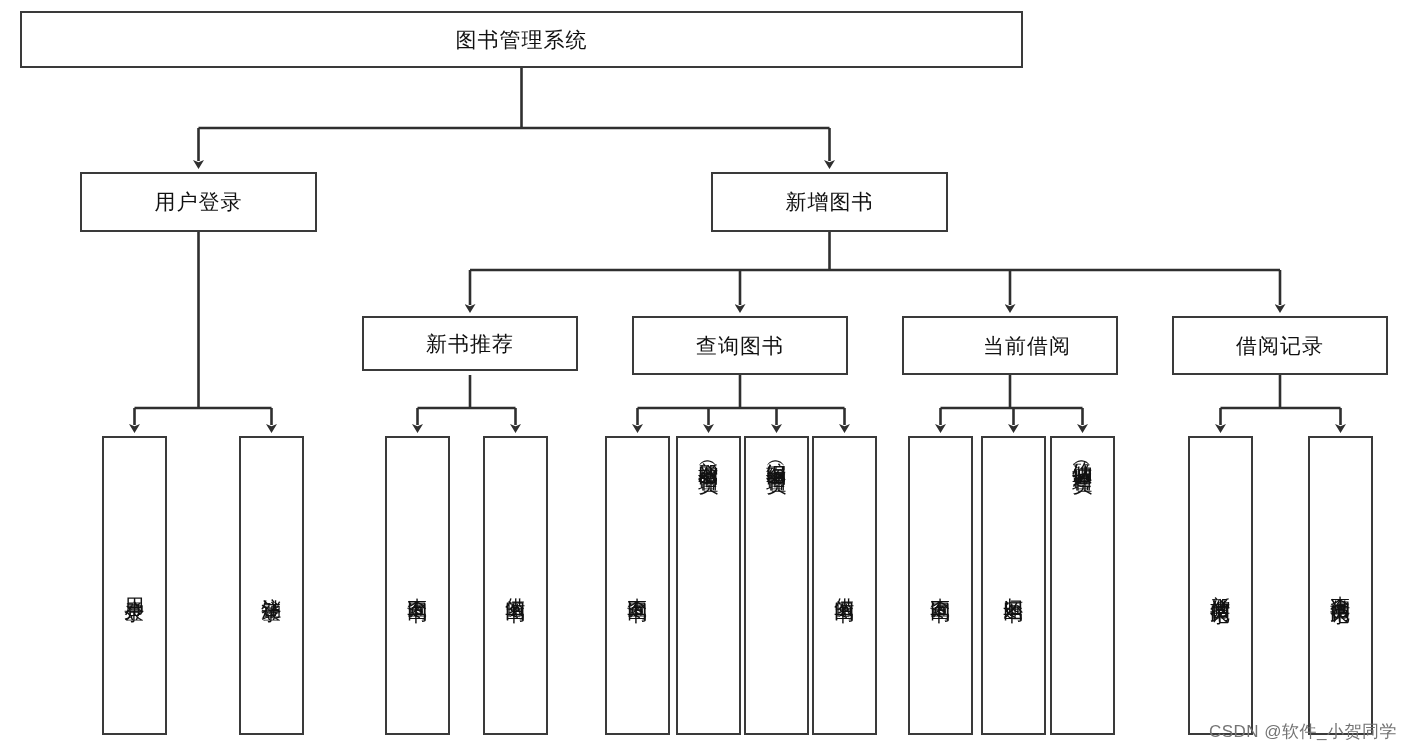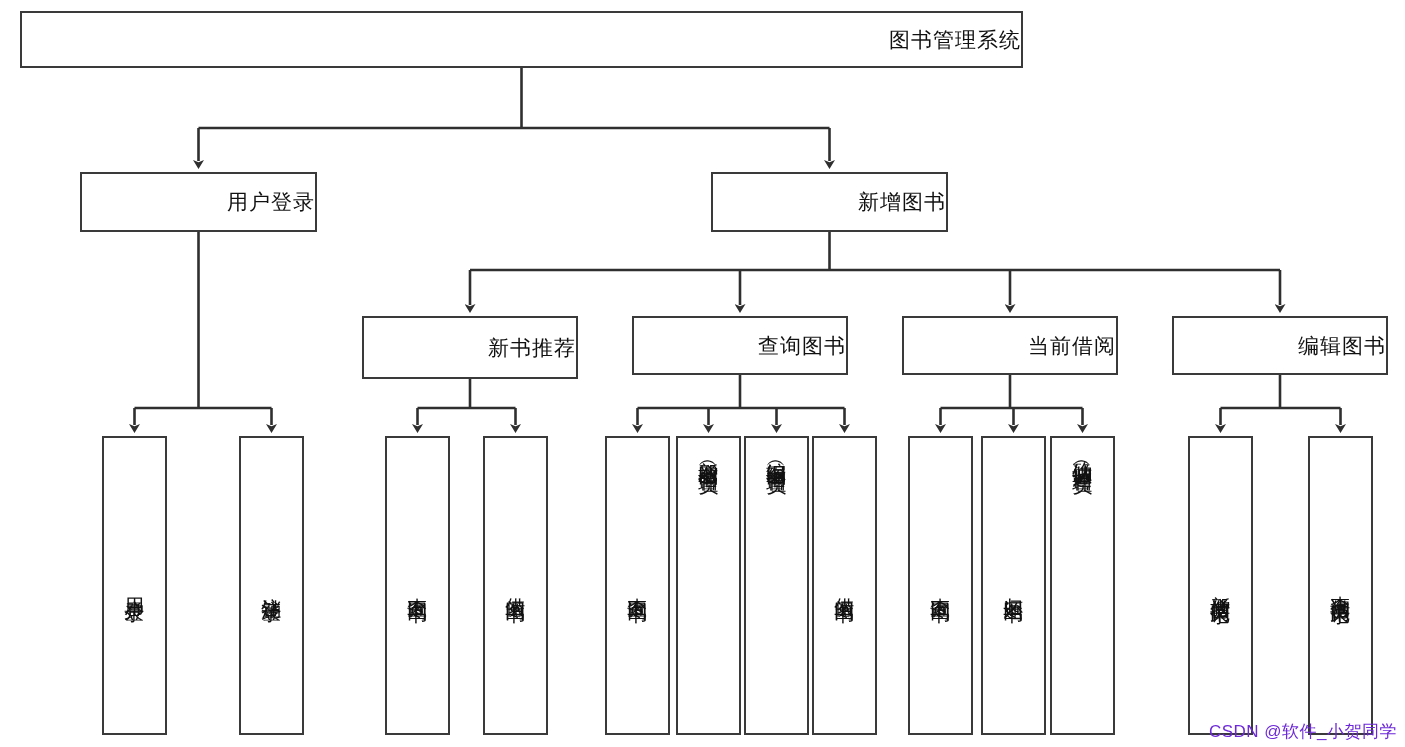--- a/index.html
+++ b/index.html
@@ -2,28 +2,28 @@
 <html><head>
 <meta charset="utf-8">
 <style>
   html,body{margin:0;padding:0;background:#ffffff;}
   body{width:1405px;height:747px;overflow:hidden;
        font-family:"Liberation Sans","DejaVu Sans",sans-serif;}
   #stage{position:relative;width:1405px;height:747px;background:#fff;}
   svg#wires{position:absolute;left:0;top:0;width:1405px;height:747px;}
   .node{position:absolute;box-sizing:border-box;background:#ffffff;
         border:2px solid #3a3a3a;display:flex;align-items:center;
-        justify-content:flex-end;color:#111111;}
+        justify-content:center;color:#111111;}
   .node.h{font-size:21px;letter-spacing:1px;}
   .node.v{font-size:20px;letter-spacing:2px;line-height:1.12;
           writing-mode:vertical-rl;text-orientation:upright;
           padding:8px 0;justify-content:flex-start;}
   .node.v.mid{justify-content:center;}
   #watermark{position:absolute;right:8px;bottom:4px;font-size:17px;
-             color:#6d28d9;white-space:nowrap;letter-spacing:0.5px;}
+             color:#737373;white-space:nowrap;letter-spacing:0.5px;}
 </style>
 </head>
 <body>
 
 <div id="stage">
   <svg id="wires" viewBox="0 0 1405 747" xmlns="http://www.w3.org/2000/svg">
     <defs>
       <marker id="arrow" markerWidth="9" markerHeight="11" refX="1" refY="5.5" orient="auto" markerUnits="userSpaceOnUse">
         <path d="M0,0 L9,5.5 L0,11 L2.2,5.5 Z" fill="#2f2f2f"></path>
       </marker>
@@ -67,31 +67,31 @@
   <div id="node-layer">
       <div class="node h" style="left: 20px; top: 11px; width: 1003px; height: 57px;">
         <span>图书管理系统</span>
       </div>
       <div class="node h" style="left: 80px; top: 172px; width: 237px; height: 60px;">
         <span>用户登录</span>
       </div>
       <div class="node h" style="left: 711px; top: 172px; width: 237px; height: 60px;">
         <span>新增图书</span>
       </div>
-      <div class="node h" style="left: 362px; top: 316px; width: 216px; height: 63px;">
+      <div class="node h" style="left: 362px; top: 316px; width: 216px; height: 55px;">
         <span>新书推荐</span>
       </div>
       <div class="node h" style="left: 632px; top: 316px; width: 216px; height: 59px;">
         <span>查询图书</span>
       </div>
       <div class="node h" style="left: 902px; top: 316px; width: 216px; height: 59px; padding-left: 34px;">
         <span>当前借阅</span>
       </div>
       <div class="node h" style="left: 1172px; top: 316px; width: 216px; height: 59px;">
-        <span>编辑图书</span>
+        <span>借阅记录</span>
       </div>
       <div class="node v mid" style="left: 102px; top: 436px; width: 65px; height: 299px;">
         <span>用户登录</span>
       </div>
       <div class="node v mid" style="left: 239px; top: 436px; width: 65px; height: 299px;">
         <span>注销登录</span>
       </div>
       <div class="node v mid" style="left: 385px; top: 436px; width: 65px; height: 299px;">
         <span>查询图书</span>
       </div>

